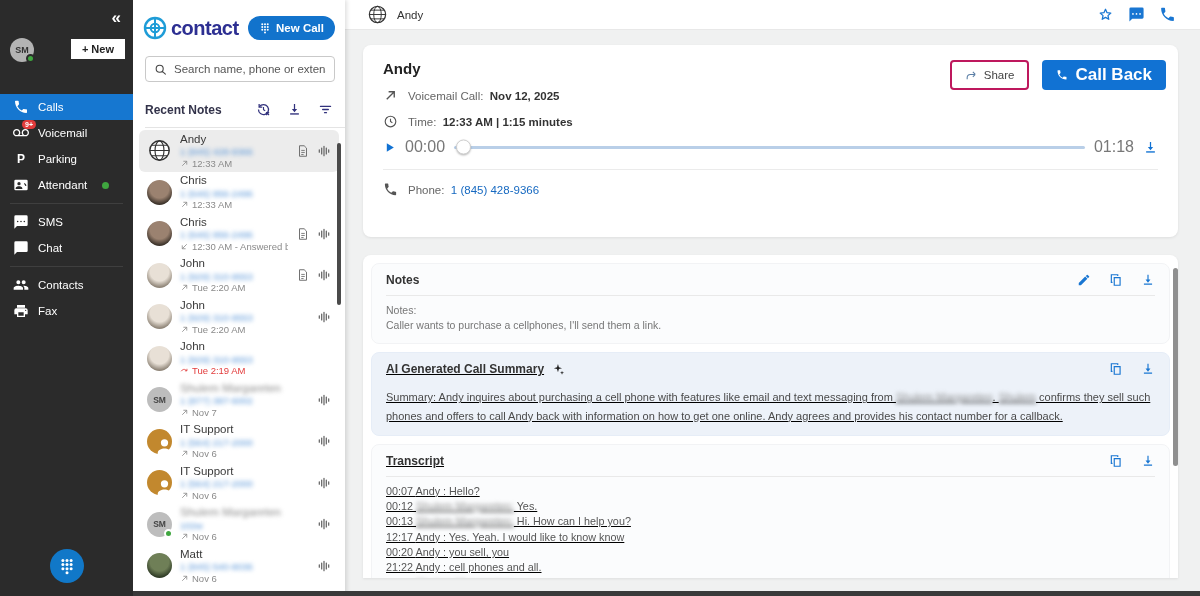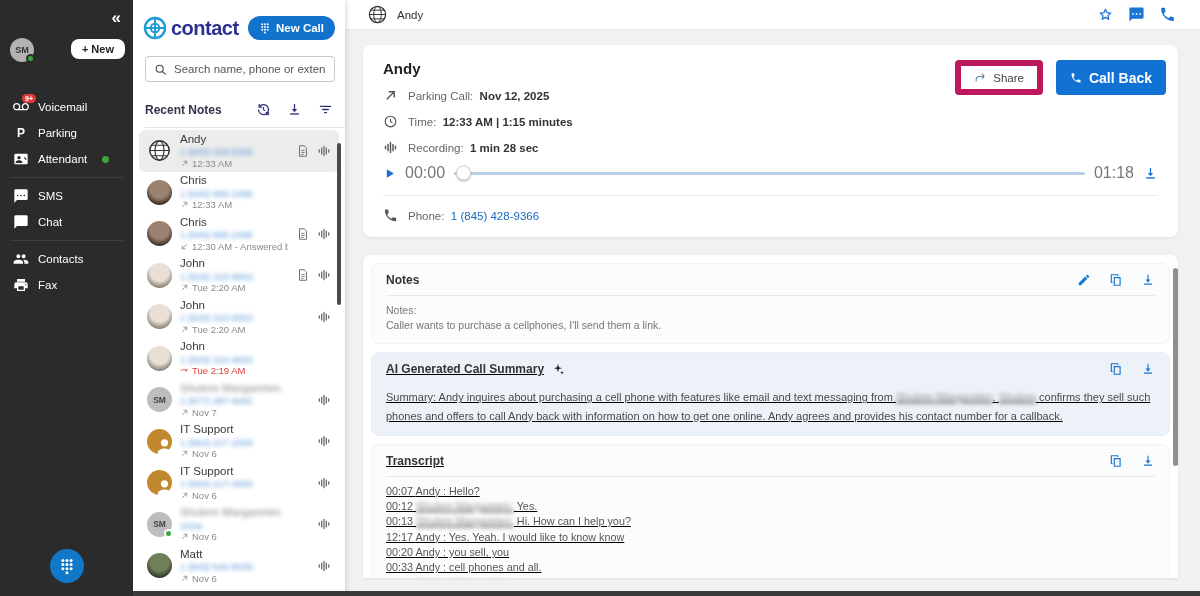--- a/index.html
+++ b/index.html
@@ -8,21 +8,21 @@
   .app { position:relative; width:1200px; height:596px; }
 
   
   .sidebar { position:absolute; left:0; top:0; width:133px; height:596px; background:#2b2b2b; z-index:5;}
   .collapse { position:absolute; top:8px; right:12px; color:#fff; font-size:17px; font-weight:bold; cursor:pointer;}
   .sb-avatar { position:absolute; top:38px; left:10px; width:24px; height:24px; border-radius:50%;
     background:#b3b3b3; color:#333; font-size:9px; font-weight:bold; display:flex; align-items:center; justify-content:center;}
   .sb-avatar .dot, .av-dot { position:absolute; right:-1px; bottom:-1px; width:9px; height:9px; border-radius:50%;
     background:#3fa63f; border:2px solid #2b2b2b;}
   .new-btn { position:absolute; top:39px; right:8px; background:#fff; color:#222; font-size:11px; font-weight:bold;
-    border:none; border-radius:8px; padding:4px 11px; cursor:pointer;}
+    border:none; border-radius:0; padding:4px 11px; cursor:pointer;}
   .nav { position:absolute; top:94px; left:0; width:133px; }
   .nav-item { display:flex; align-items:center; gap:9px; height:26px; padding-left:13px; color:#fff;
     font-size:11.5px; cursor:pointer; position:relative;}
   .nav-item.selected { background:#1677d0; }
   .nav-item .nico { width:16px; height:16px; color:#fff; position:relative; flex:0 0 16px;}
   .nav-item .nico svg { width:16px; height:16px; display:block;}
   .nav-badge { position:absolute; top:-5px; right:-7px; background:#e23b3b; color:#fff; font-size:7px; font-weight:bold;
     border-radius:8px; padding:1px 3px; line-height:1;}
   .nav-dot { width:7px; height:7px; border-radius:50%; background:#3fa63f; margin-left:6px;}
   .nav-divider { height:1px; background:#3f3f3f; margin:5px 10px;}
@@ -84,24 +84,24 @@
   .tb-avatar svg { width:21px; height:21px;}
   .tb-title { font-size:11.5px; color:#333; flex:1;}
   .tb-icons { display:flex; gap:14px; align-items:center; margin-right:8px;}
   .tb-icons .icn { width:17px; height:17px; color:#1976d2; cursor:pointer;}
   .tb-icons .icn svg { width:17px; height:17px; display:block;}
   .content { position:absolute; top:30px; left:0; right:0; bottom:0; padding:15px 22px 0 18px; overflow:hidden;}
   .card { background:#fff; border-radius:8px; box-shadow:0 1px 3px rgba(0,0,0,.08);}
   .call-card { height:192px; padding:15px 20px; position:relative;}
   .cc-name { font-size:15px; font-weight:bold; color:#222;}
   .cc-actions { position:absolute; right:12px; top:15px; display:flex; gap:13px;}
-  .share-btn { background:#fff; border:6px solid #be185d; border-radius:4px; color:#444; font-size:11.5px;
+  .share-btn { background:#fff; border:2px solid #be185d; border-radius:4px; color:#444; font-size:11.5px;
     padding:5px 13px; display:flex; align-items:center; gap:6px; cursor:pointer;}
   .share-btn svg { width:13px; height:13px; color:#5b7fa6;}
-  .callback-btn { background:#1172d3; border:none; border-radius:4px; color:#fff; font-size:14px; font-weight:bold;
+  .callback-btn { background:#1172d3; border:none; border-radius:4px; color:#fff; font-size:17px; font-weight:bold;
     padding:5px 14px; display:flex; align-items:center; gap:7px; cursor:pointer;}
   .callback-btn svg { width:12px; height:12px;}
   .info-row { display:flex; align-items:center; gap:10px; margin-top:11px; font-size:11.5px; color:#666;}
   .info-row .icn { width:15px; height:15px; color:#555; flex:0 0 15px;}
   .info-row .icn svg { width:15px; height:15px; display:block;}
   .info-row b { color:#333; font-weight:bold;}
   .player { display:flex; align-items:center; margin-top:9px; gap:9px;}
   .play-btn { width:13px; height:13px; color:#1172d3; cursor:pointer; flex:0 0 13px;}
   .play-btn svg { width:13px; height:13px; display:block;}
   .p-time { font-size:16px; color:#777;}
@@ -142,20 +142,28 @@
 <div class="app">
 
   <aside class="sidebar">
     <div class="collapse">«</div>
     <div class="sb-avatar">
       <span>SM</span>
       <span class="dot"></span>
     </div>
     <button class="new-btn">+ New</button>
     <nav class="nav" id="nav-list">
+        <div class="nav-item selected">
+          <span class="nico">
+            <svg viewBox="0 0 24 24">
+              <path fill="currentColor" d="M6.62 10.79a15 15 0 0 0 6.59 6.59l2.2-2.2a1 1 0 0 1 1.02-.24c1.12.37 2.33.57 3.57.57a1 1 0 0 1 1 1V20a1 1 0 0 1-1 1C10.85 21 3 13.15 3 3.5a1 1 0 0 1 1-1h3.5a1 1 0 0 1 1 1c0 1.24.2 2.45.57 3.57a1 1 0 0 1-.25 1.02l-2.2 2.7z"></path>
+            </svg>
+          </span>
+          <span>Calls</span>
+        </div>
         <div class="nav-item">
           <span class="nico">
             <svg viewBox="0 0 24 24">
               <path fill="currentColor" d="M18.5 6C15.46 6 13 8.46 13 11.5c0 1.33.47 2.55 1.26 3.5H9.74c.79-.95 1.26-2.17 1.26-3.5C11 8.46 8.54 6 5.5 6S0 8.46 0 11.5 2.46 17 5.5 17h13c3.04 0 5.5-2.46 5.5-5.5S21.54 6 18.5 6zm-13 9C3.57 15 2 13.43 2 11.5S3.57 8 5.5 8 9 9.57 9 11.5 7.43 15 5.5 15zm13 0c-1.93 0-3.5-1.57-3.5-3.5S16.57 8 18.5 8 22 9.57 22 11.5 20.43 15 18.5 15z"></path>
             </svg>
             <span class="nav-badge">9+</span>
           </span>
           <span>Voicemail</span>
         </div>
         <div class="nav-item">
@@ -581,41 +589,32 @@
             <span>Call Back</span>
           </button>
         </div>
 
         <div class="info-row">
           <span class="icn" style="display: inline-flex;">
               <svg viewBox="0 0 24 24">
                 <path stroke="currentColor" stroke-width="2.2" fill="none" d="M6 18L18 6M9 6h9v9"></path>
               </svg>
             </span>
-          <span><span>Parking Call:</span>&nbsp;
+          <span><span>Voicemail Call:</span>&nbsp;
           <b>Nov 12, 2025</b></span>
         </div>
         <div class="info-row">
           <span class="icn" style="display: inline-flex;">
               <svg viewBox="0 0 24 24">
                 <circle cx="12" cy="12" r="8.5" fill="none" stroke="currentColor" stroke-width="1.8"></circle>
                 <path stroke="currentColor" stroke-width="1.8" fill="none" d="M12 7.5V12l3 2"></path>
               </svg>
             </span>
           <span><span>Time:</span>&nbsp;
           <b>12:33 AM | 1:15 minutes</b></span>
-        </div>
-        <div class="info-row">
-          <span class="icn" style="display: inline-flex;">
-              <svg viewBox="0 0 24 24">
-                <path stroke="currentColor" stroke-width="2.3" stroke-linecap="round" fill="none" d="M4 10v4M8 7v10M12 4v16M16 7v10M20 10v4"></path>
-              </svg>
-            </span>
-          <span><span>Recording:</span>&nbsp;
-          <b>1 min 28 sec</b></span>
         </div>
 
         <div class="player">
           <span class="play-btn" style="display: inline-flex;">
               <svg viewBox="0 0 24 24">
                 <path fill="currentColor" d="M7 4v16l13-8z"></path>
               </svg>
             </span>
           <span class="p-time">00:00</span>
           <div class="p-track">
@@ -718,21 +717,21 @@
                 </span>
             </div>
           </div>
           <div class="box-divider"></div>
           <div class="tr-lines" id="tr-lines">
               <div class="tr-line"><span>00:07 </span><span>Andy :</span><span> Hello?</span></div>
               <div class="tr-line"><span>00:12 </span><span class="blur-name">Shulem Margareten:</span><span> Yes.</span></div>
               <div class="tr-line"><span>00:13 </span><span class="blur-name">Shulem Margareten:</span><span> Hi. How can I help you?</span></div>
               <div class="tr-line"><span>12:17 </span><span>Andy :</span><span> Yes. Yeah. I would like to know know</span></div>
               <div class="tr-line"><span>00:20 </span><span>Andy :</span><span> you sell, you</span></div>
-              <div class="tr-line"><span>00:33 </span><span>Andy :</span><span> cell phones and all.</span></div>
+              <div class="tr-line"><span>21:22 </span><span>Andy :</span><span> cell phones and all.</span></div>
               <div class="tr-line"><span>00:26 </span><span class="blur-name">Shulem Margareten:</span><span> Yes. We do sell cell phones. What type of cell phone do you want?</span></div>
             </div>
         </div>
 
       </div>
     </div>
   </main>
 
   <div class="v-scrollbar"></div>
   <div class="bottom-scrollbar"></div>

